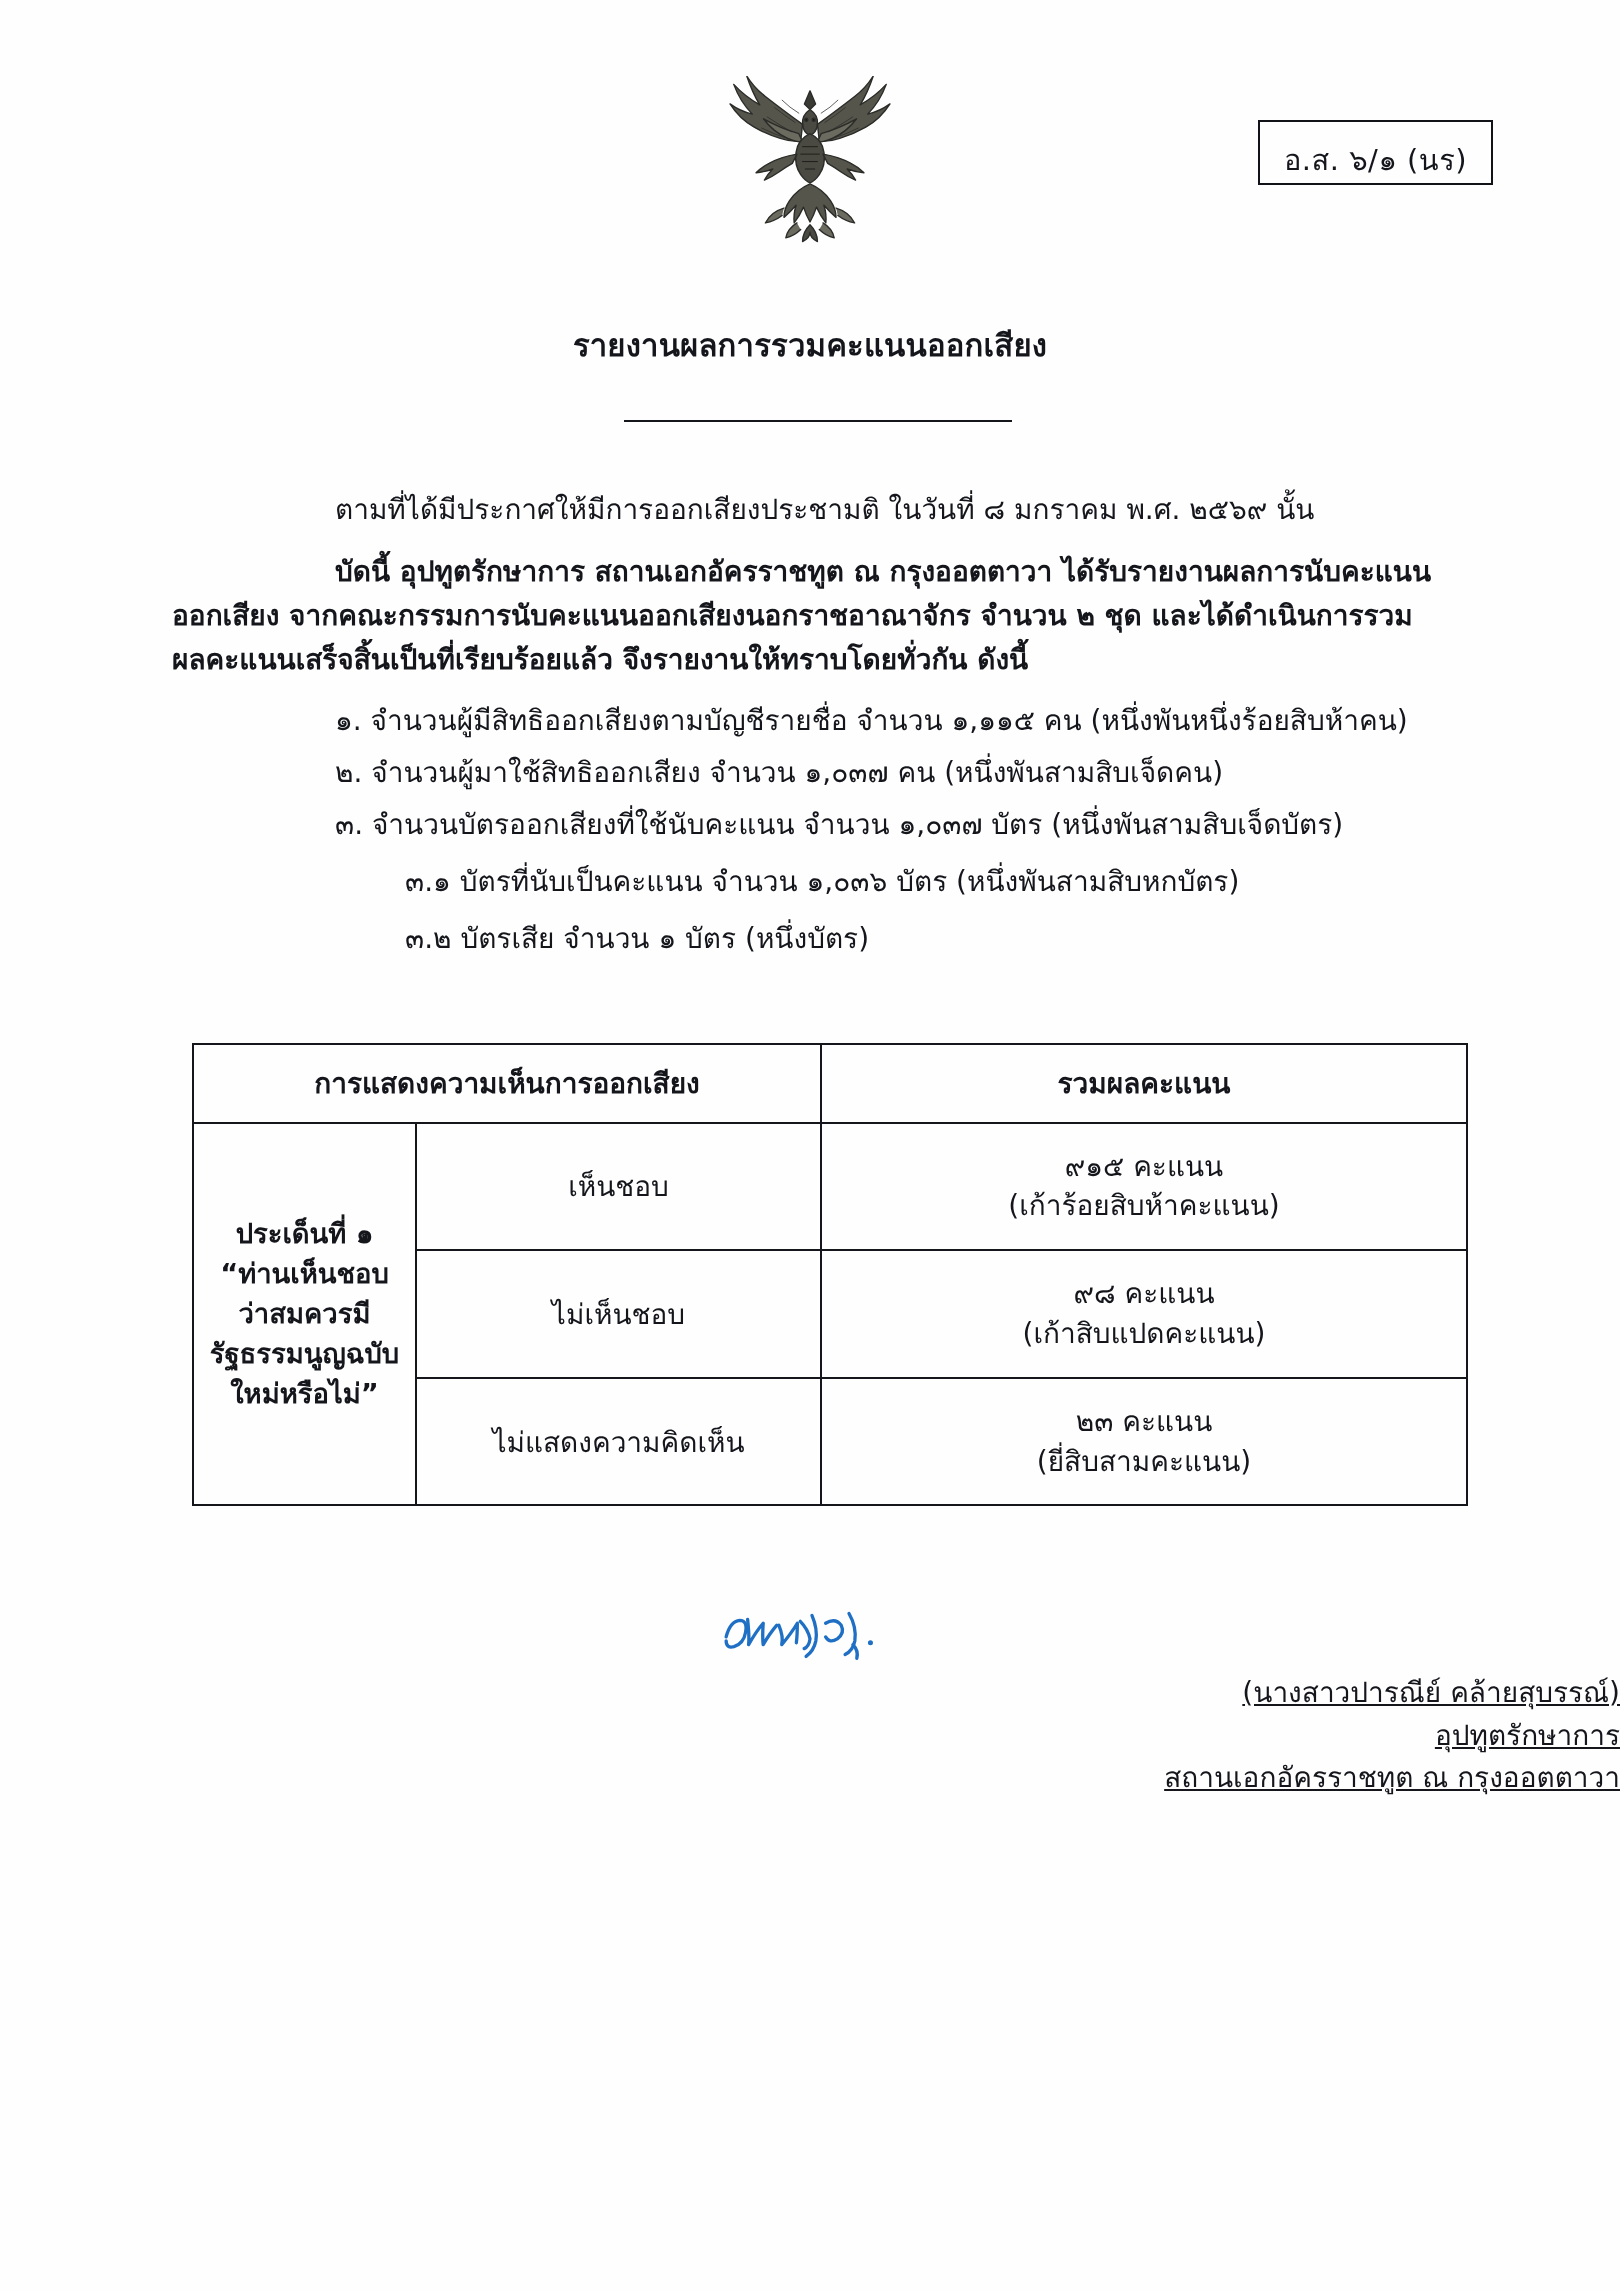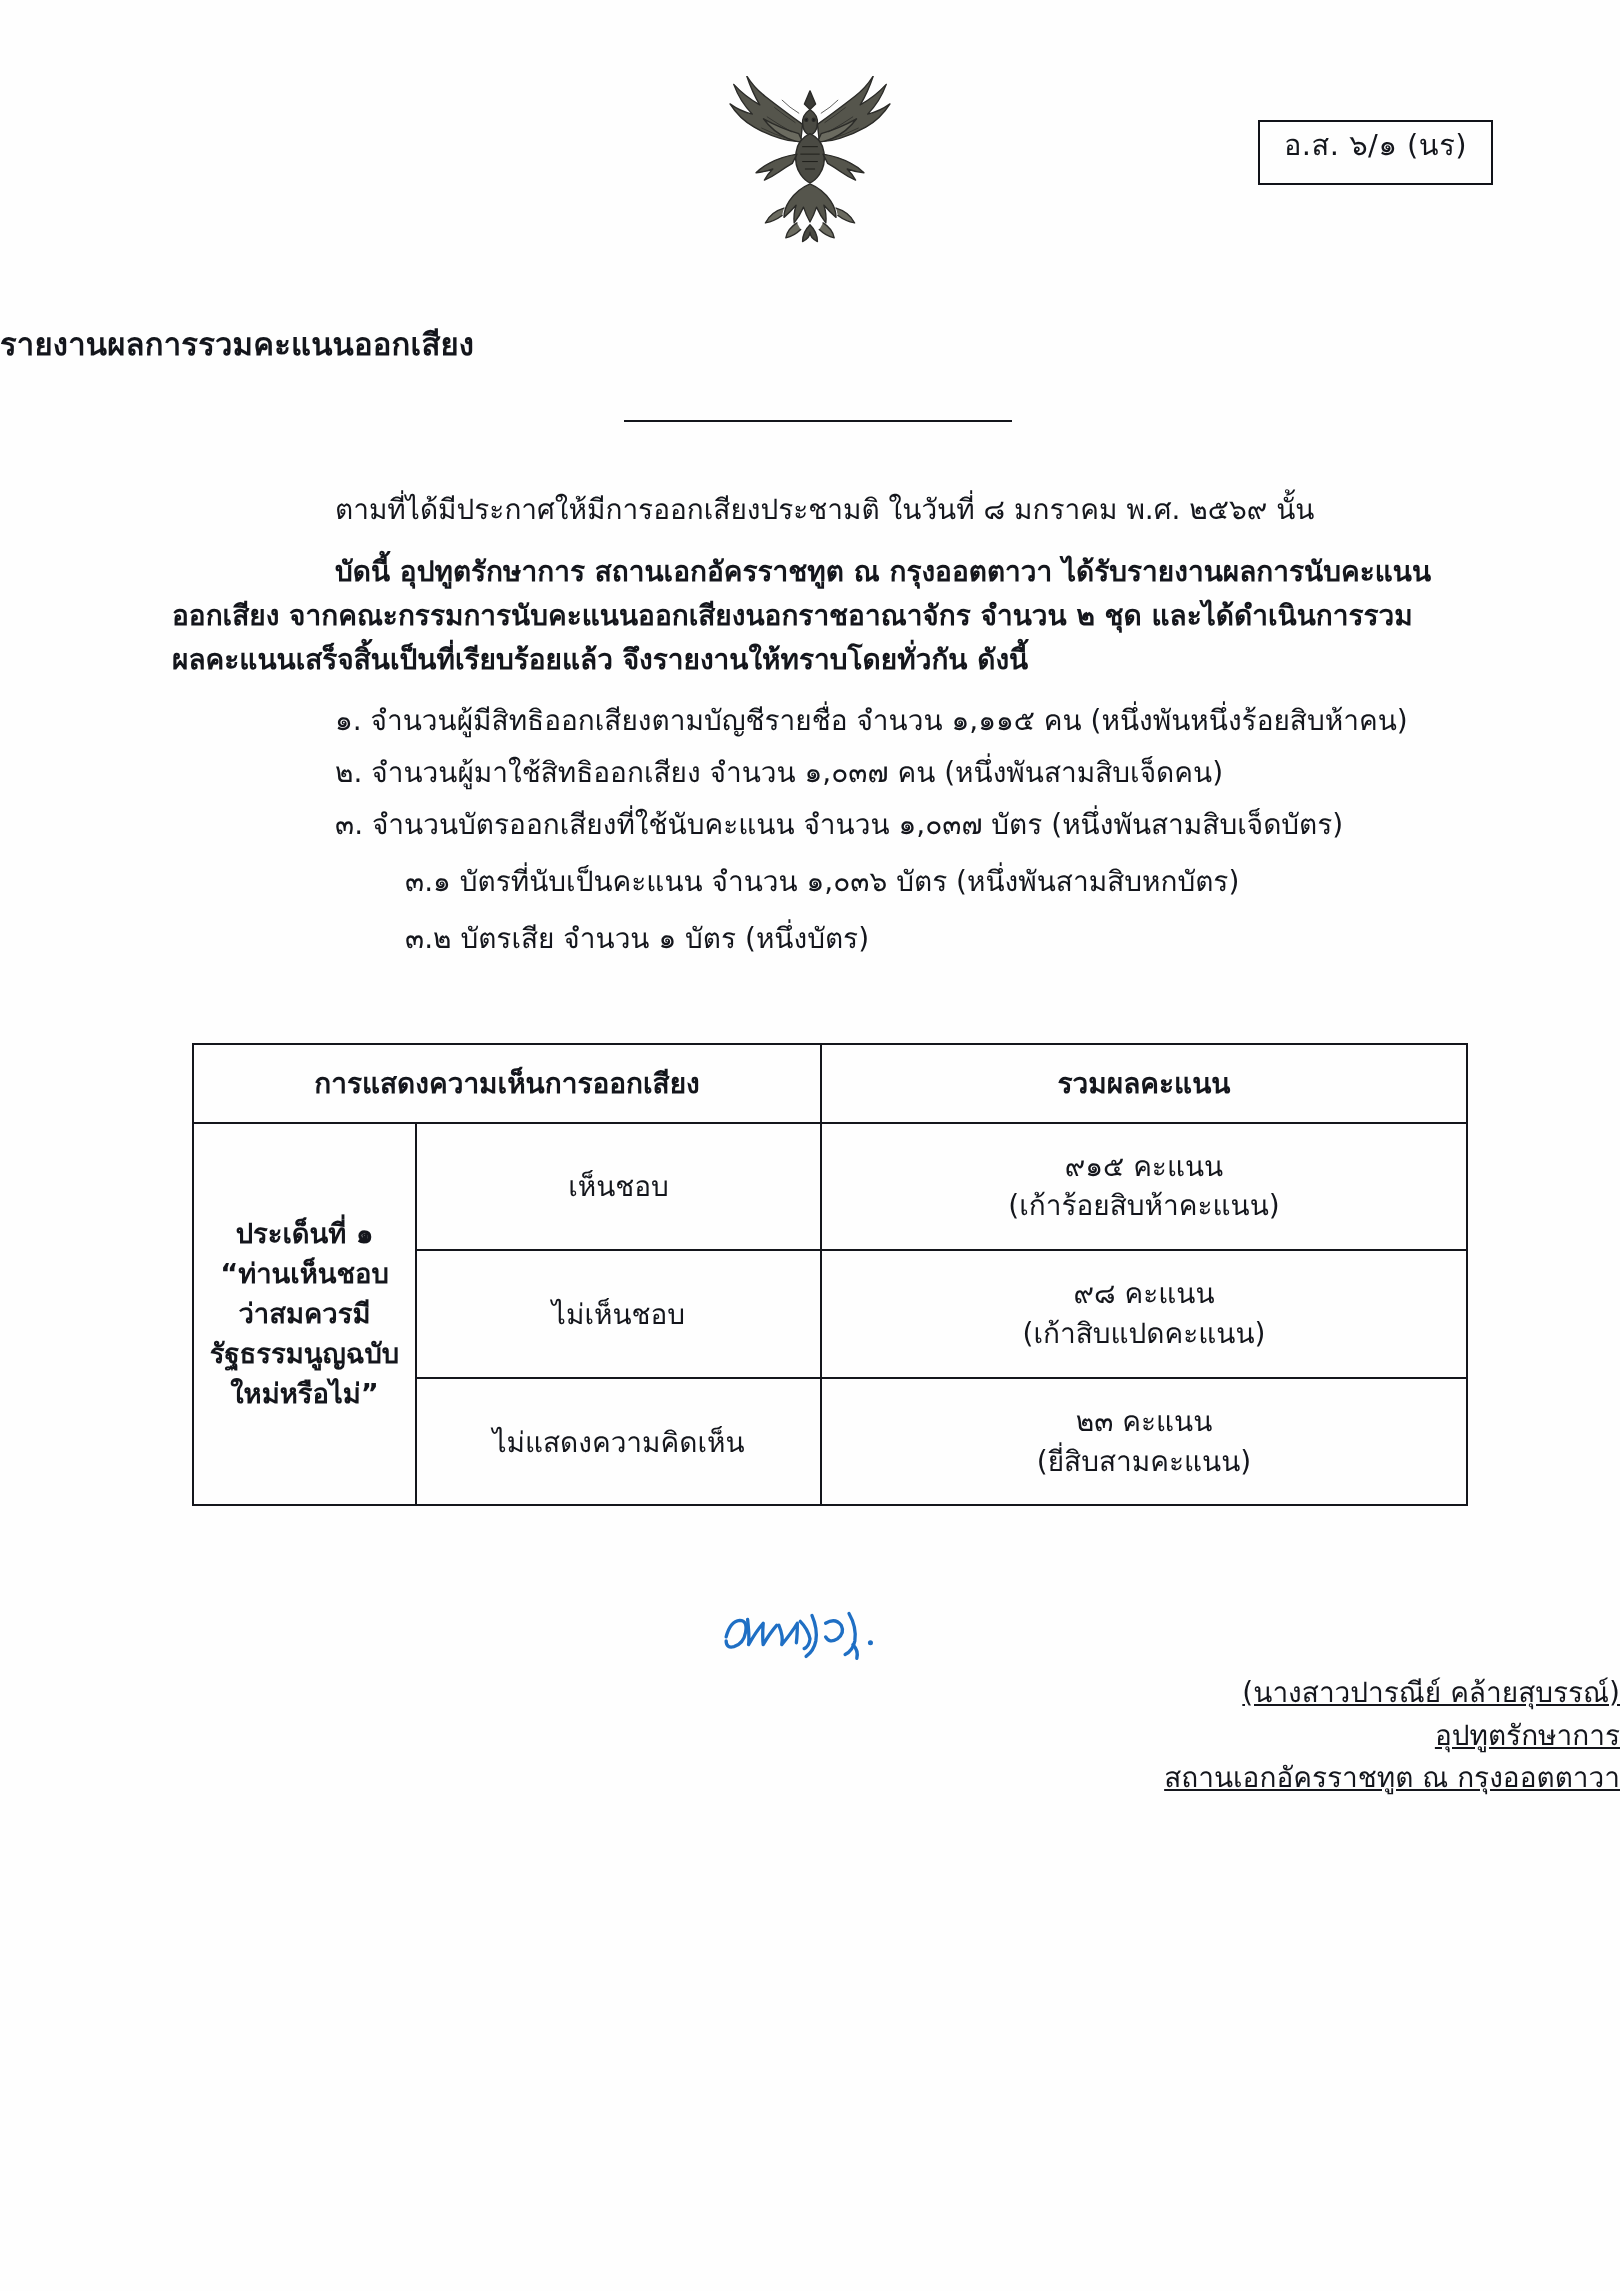--- a/index.html
+++ b/index.html
@@ -21,21 +21,21 @@
 
   
   .form-code-box {
     position: absolute;
     top: 120px;
     left: 1258px;
     width: 231px;
     height: 61px;
     border: 2.9px solid #111319;
     display: flex;
-    align-items: flex-start;
+    align-items: flex-end;
     justify-content: center;
   }
   .form-code-box .code-text {
     font-size: 29px;
     letter-spacing: 0.5px;
     white-space: nowrap;
   }
 
   
   .emblem {
@@ -47,21 +47,21 @@
     height: 186px;
   }
   .emblem svg { display: block; width: 100%; height: 100%; }
 
   
   .doc-title {
     position: absolute;
     top: 323px;
     left: 0;
     width: 100%;
-    font-family: Liberation Serif, serif;
+    text-align: center;
   }
   .doc-title .t-line {
     font-size: 31px;
     font-weight: bold;
     line-height: 1.42;
     letter-spacing: 0.2px;
   }
   .title-rule {
     position: absolute;
     top: 420px;

